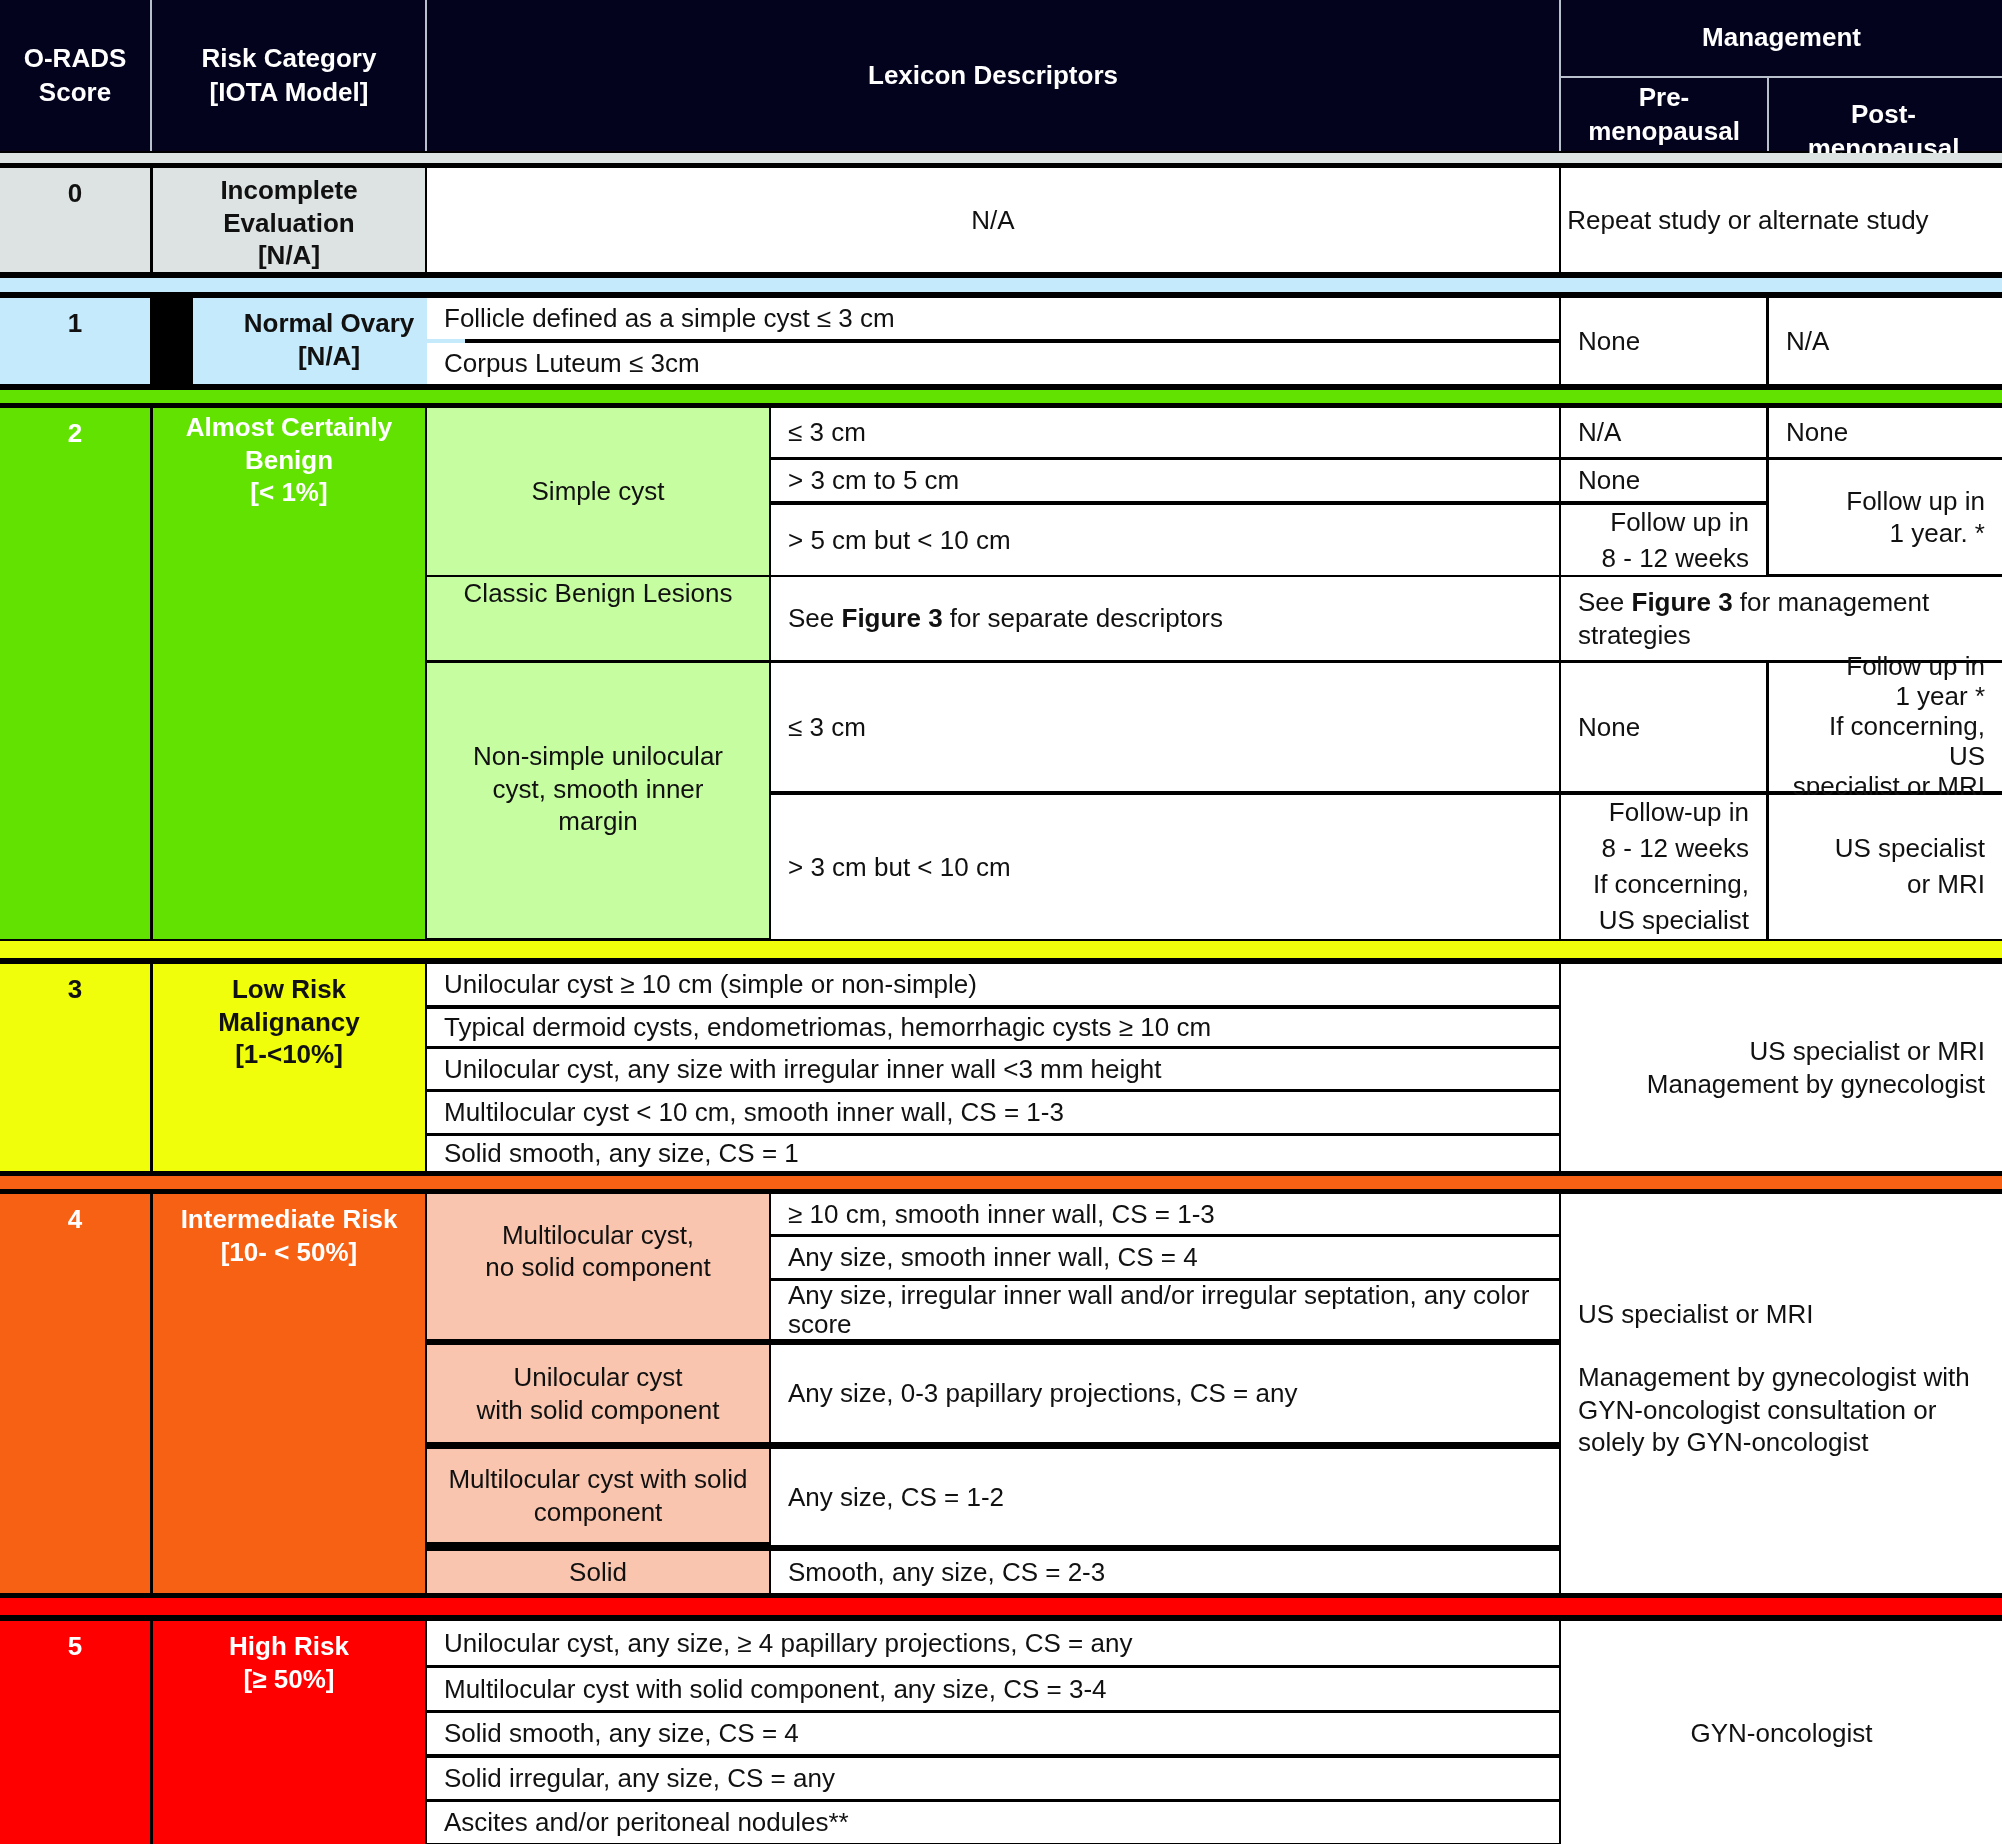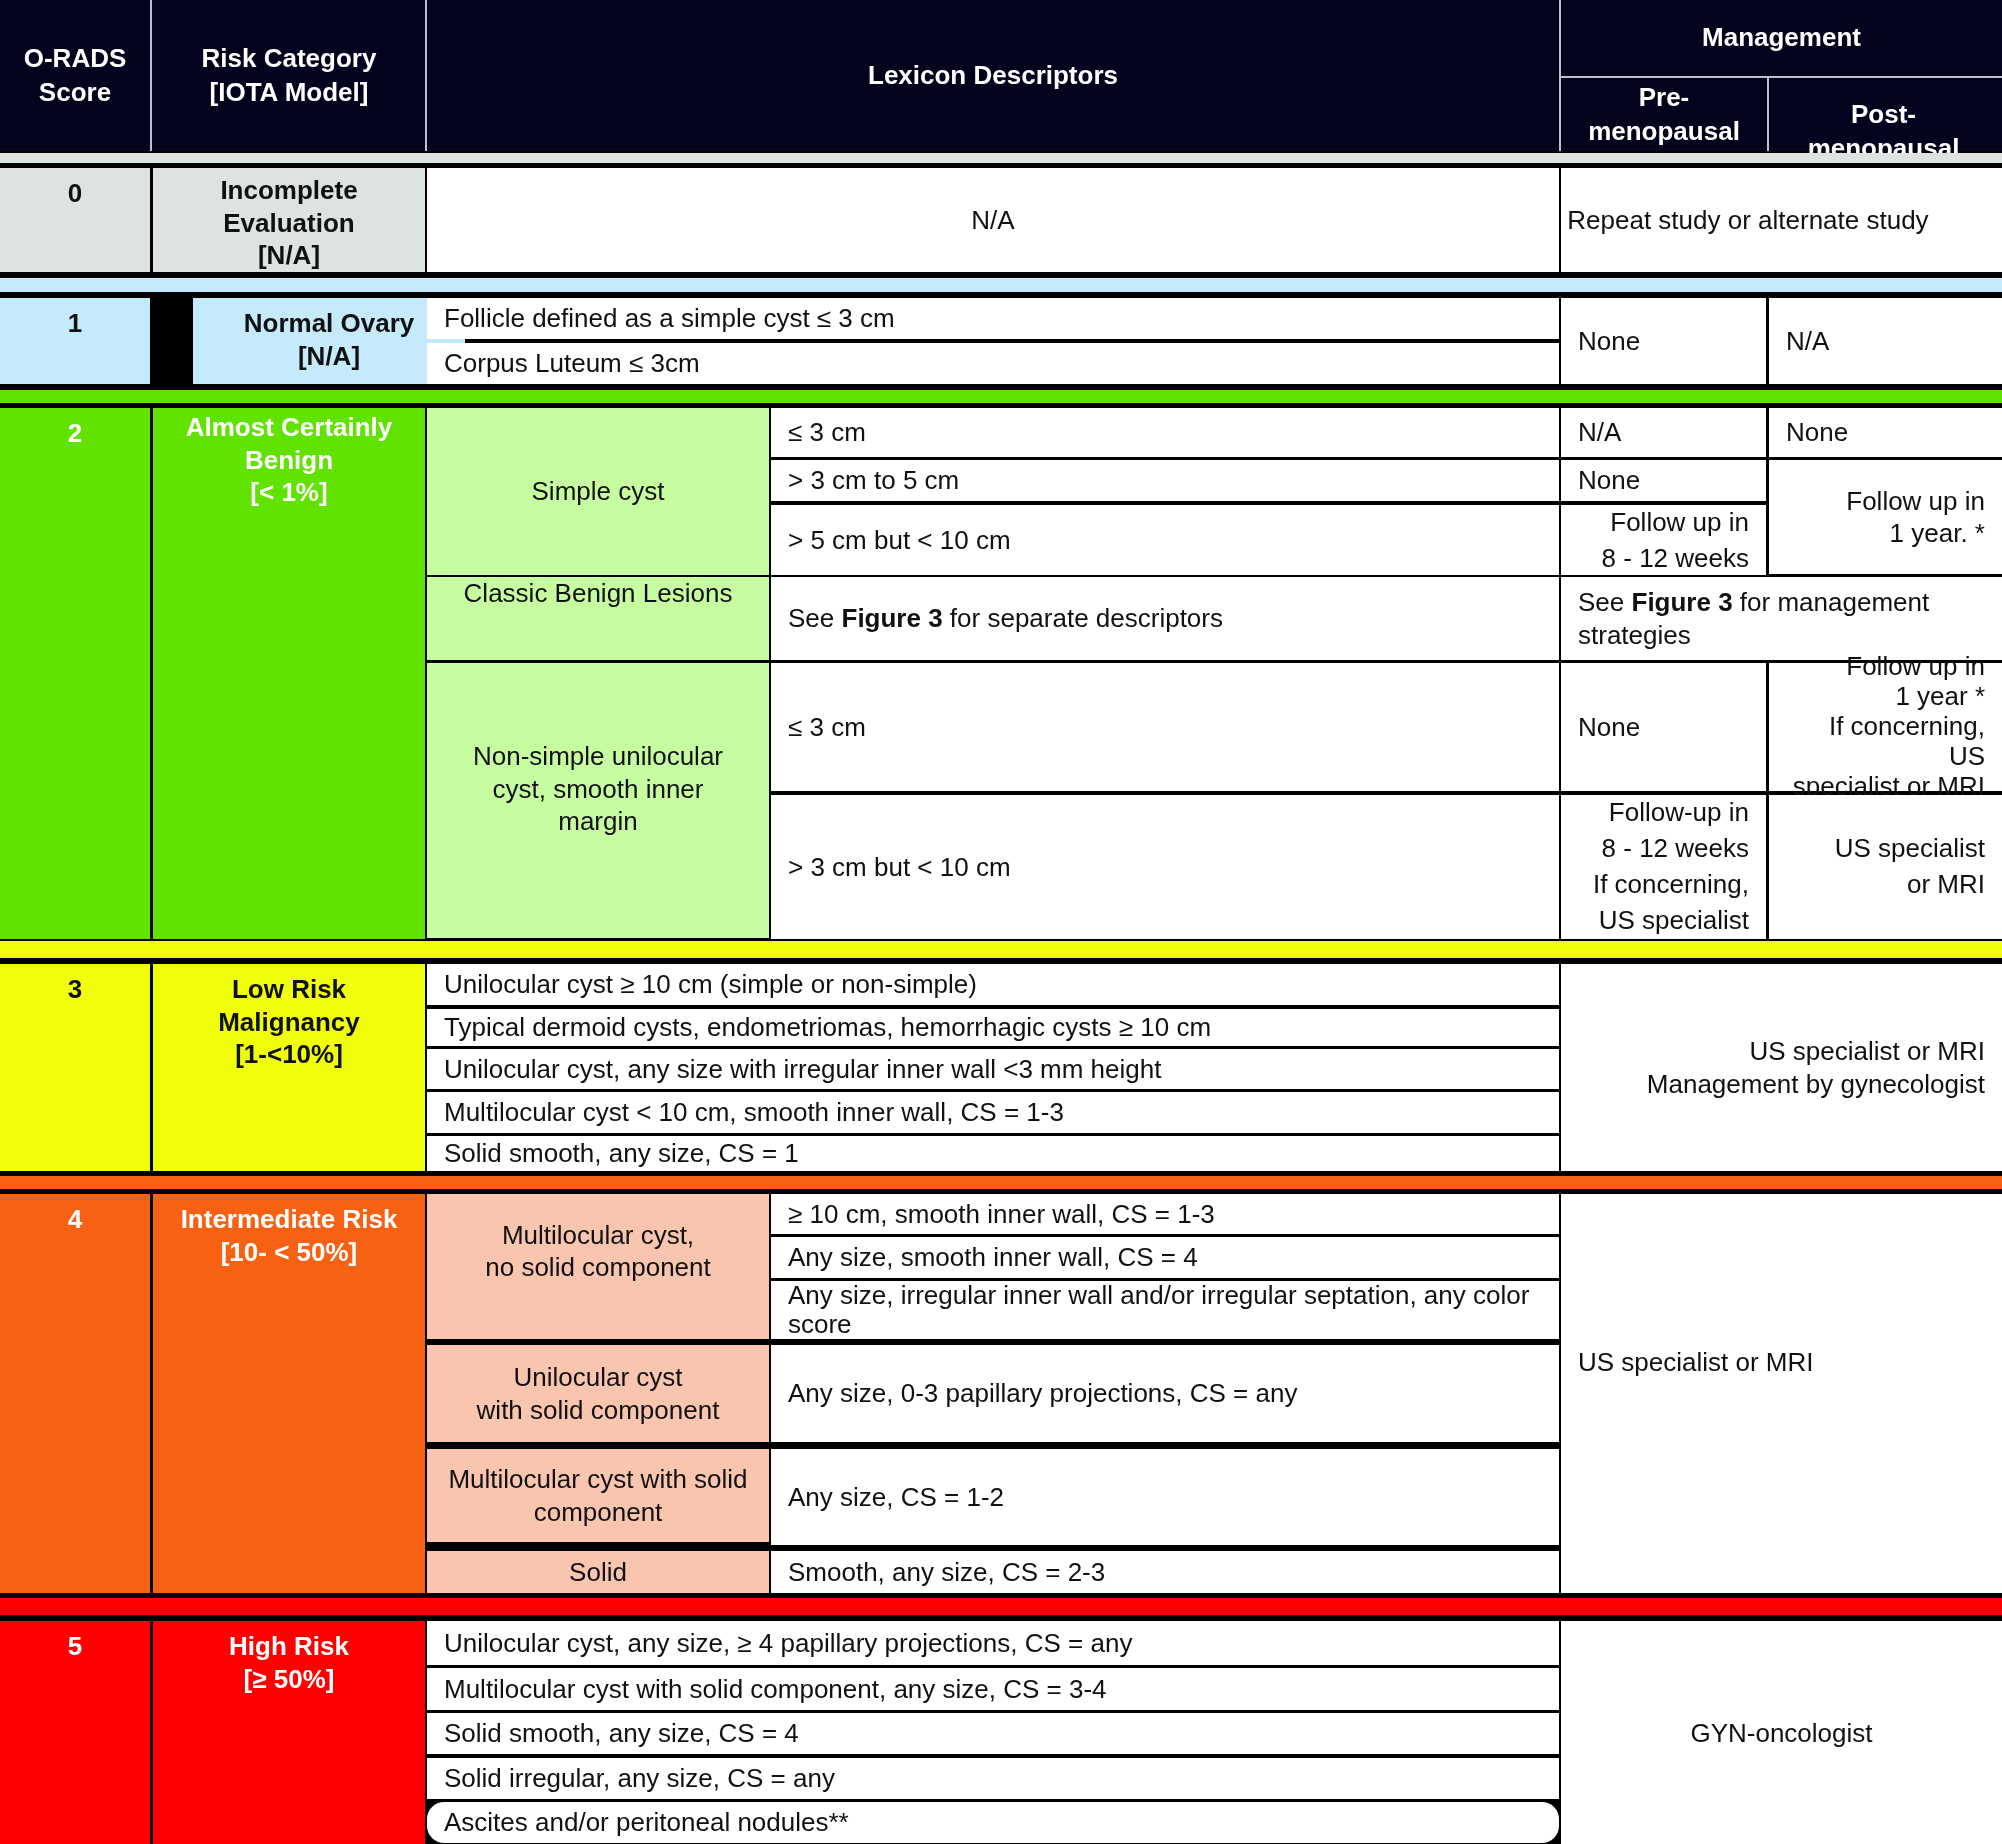--- a/index.html
+++ b/index.html
@@ -247,20 +247,21 @@
 
 <div class="cell center peach" style="left:427px;top:1551px;width:342px;height:42px;">
   <span>Solid</span>
 </div>
 <div class="cell white-bg" style="left:771px;top:1551px;width:788px;height:42px;">
     <span>Smooth, any size, CS = 2-3</span>
   </div>
 <div class="cell white-bg" style="left:1561px;top:1194px;width:441px;height:399px;padding-bottom:31px;">
   <span>US specialist or MRI</span>
   <span style="height:31px;display:block;"></span>
+  <span>Management by gynecologist with GYN-oncologist consultation or solely by GYN-oncologist</span>
 </div>
 
 <div class="band red" style="top:1598px;height:17px;"></div>
 <div class="cell center top red bold white" style="left:0;top:1621px;width:150px;height:224px;">
   <span>5</span>
 </div>
 <div class="cell center top red bold white multi" style="left:153px;top:1621px;width:272px;height:224px;">
   <span>High Risk</span>
     <span>[≥ 50%]</span>
 </div>
@@ -269,19 +270,19 @@
   </div>
 <div class="cell white-bg" style="left:427px;top:1668px;width:1132px;height:42px;">
     <span>Multilocular cyst with solid component, any size, CS = 3-4</span>
   </div>
 <div class="cell white-bg" style="left:427px;top:1713px;width:1132px;height:41px;">
     <span>Solid smooth, any size, CS = 4</span>
   </div>
 <div class="cell white-bg" style="left:427px;top:1758px;width:1132px;height:41px;">
     <span>Solid irregular, any size, CS = any</span>
   </div>
-<div class="cell white-bg" style="left:427px;top:1802px;width:1132px;height:41px;border-radius:17px;">
+<div class="cell white-bg" style="left:427px;top:1802px;width:1132px;height:41px;">
     <span>Ascites and/or peritoneal nodules**</span>
   </div>
 <div class="cell white-bg" style="left:1561px;top:1621px;width:441px;height:224px;align-items:center;">
   <span>GYN-oncologist</span>
 </div>
 
 
 </body></html>

